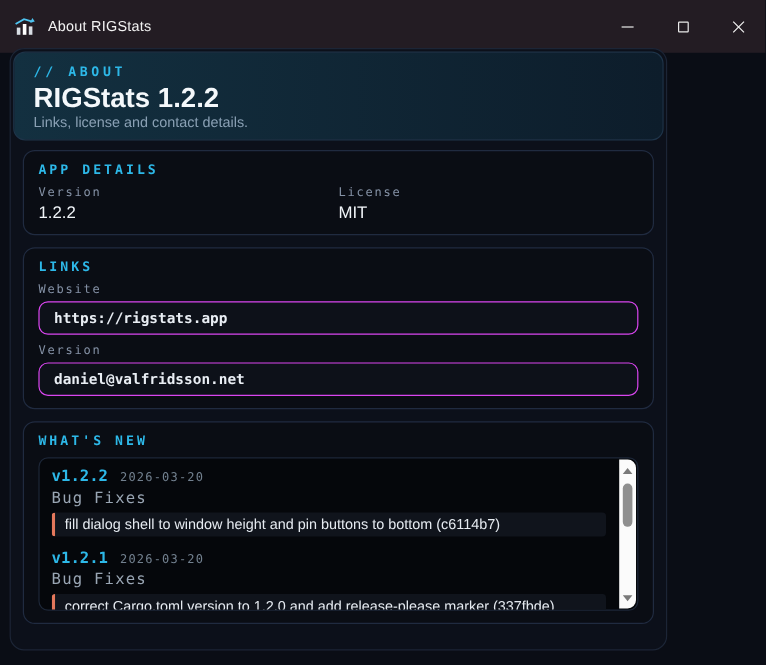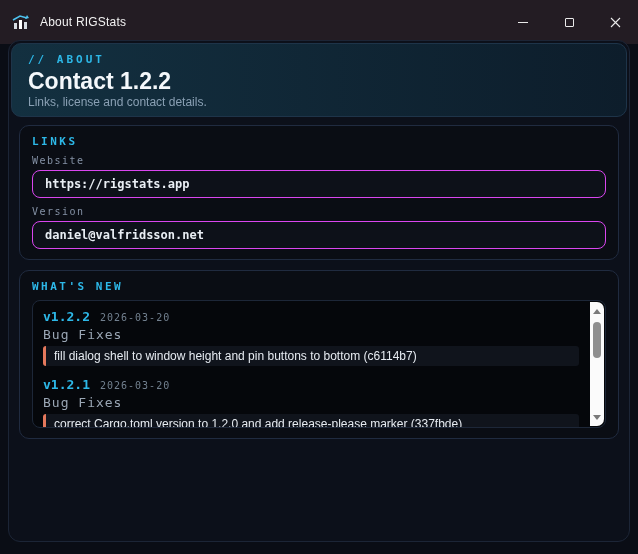--- a/index.html
+++ b/index.html
@@ -21,21 +21,21 @@
   .titlebar .app-icon{width:18px;height:16px;margin:0 10px 0 12px;flex:0 0 auto;}
   .titlebar .title{font-size:12px;color:#f2f2f2;letter-spacing:.2px;}
   .win-controls{margin-left:auto;display:flex;height:32px;}
   .win-btn{width:46px;height:32px;display:flex;align-items:center;justify-content:center;
     background:transparent;border:none;cursor:pointer;color:#eaeaea;}
   .glyph-min{width:10px;height:1px;background:#eaeaea;display:block;}
   .glyph-max{width:9px;height:9px;border:1px solid #eaeaea;border-radius:1px;display:block;}
 
   
   .dialog{
-    position:absolute;left:8px;top:40px;width:622px;height:502px;
+    position:absolute;left:8px;top:40px;width:548px;height:502px;
     background:#0c101a;border:1px solid #1c2536;border-radius:12px;
     padding:2px 2px 6px 2px;display:flex;flex-direction:column;
   }
 
   .banner{
     height:74px;border:1px solid #1e3449;border-radius:10px;
     background:linear-gradient(90deg,var(--banner-from),var(--banner-to));
     padding:9px 16px 0;
   }
   .eyebrow{font-size:11px;font-weight:bold;letter-spacing:3px;color:var(--accent);}
@@ -119,26 +119,39 @@
         <path d="M1 1 L10 10 M10 1 L1 10" stroke="#eaeaea" stroke-width="1.1"></path>
       </svg>
     </button>
   </div>
 </div>
 
 <div class="dialog">
 
   <div class="banner">
     <div class="eyebrow mono">// ABOUT</div>
-    <h1>Contact 1.2.2</h1>
+    <h1>RIGStats 1.2.2</h1>
     <div class="subtitle">Links, license and contact details.</div>
   </div>
 
   <div class="content">
 
+    <div class="card">
+      <div class="card-heading mono">APP DETAILS</div>
+      <div class="two-col">
+        <div class="col">
+          <div class="field-label mono">Version</div>
+          <div class="field-value">1.2.2</div>
+        </div>
+        <div class="col">
+          <div class="field-label mono">License</div>
+          <div class="field-value">MIT</div>
+        </div>
+      </div>
+    </div>
 
     <div class="card">
       <div class="card-heading mono">LINKS</div>
       <div class="field-label mono">Website</div>
       <div class="link-field mono">https://rigstats.app</div>
       <div class="field-label mono">Version</div>
       <div class="link-field mono">daniel@valfridsson.net</div>
     </div>
 
     <div class="card" style="margin-bottom:0;">

